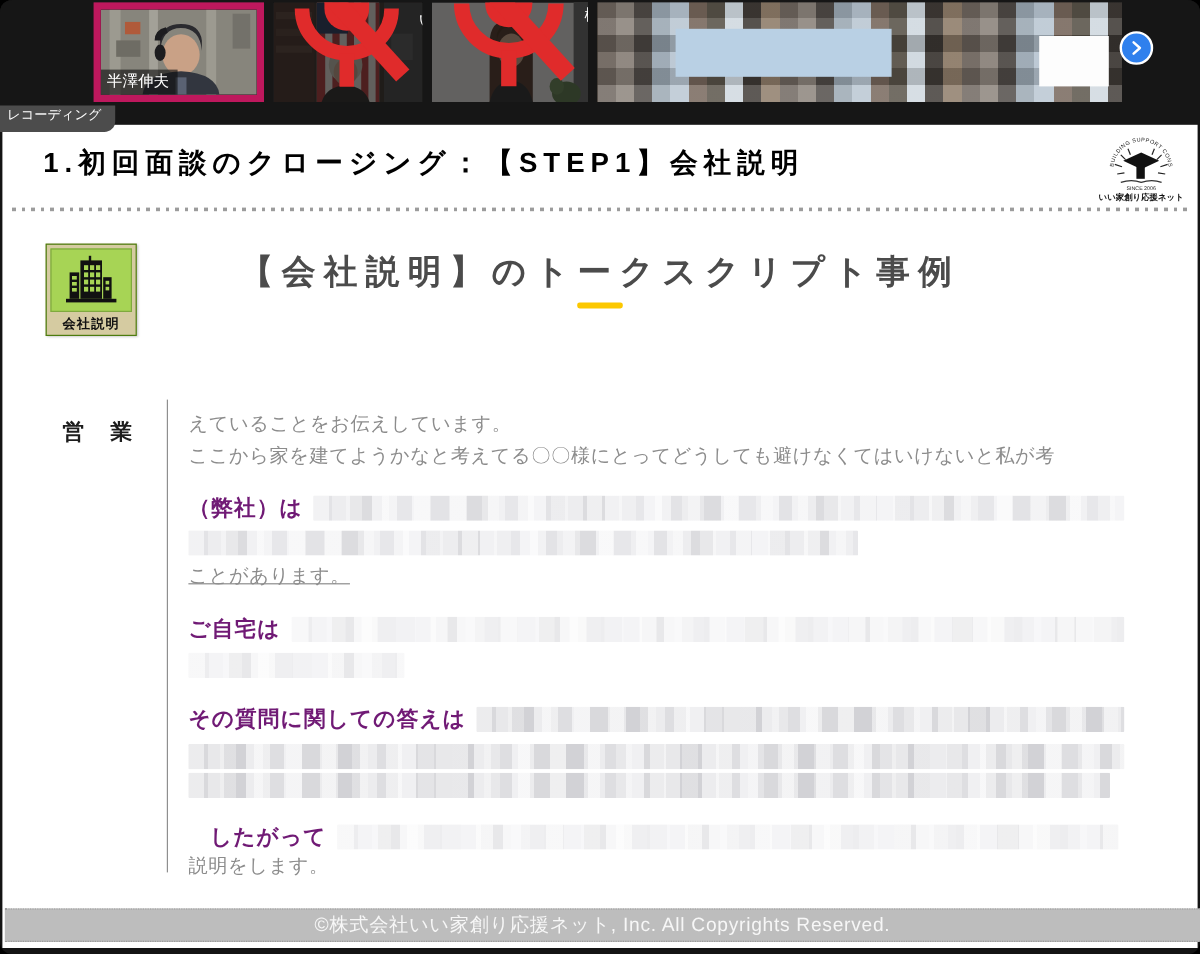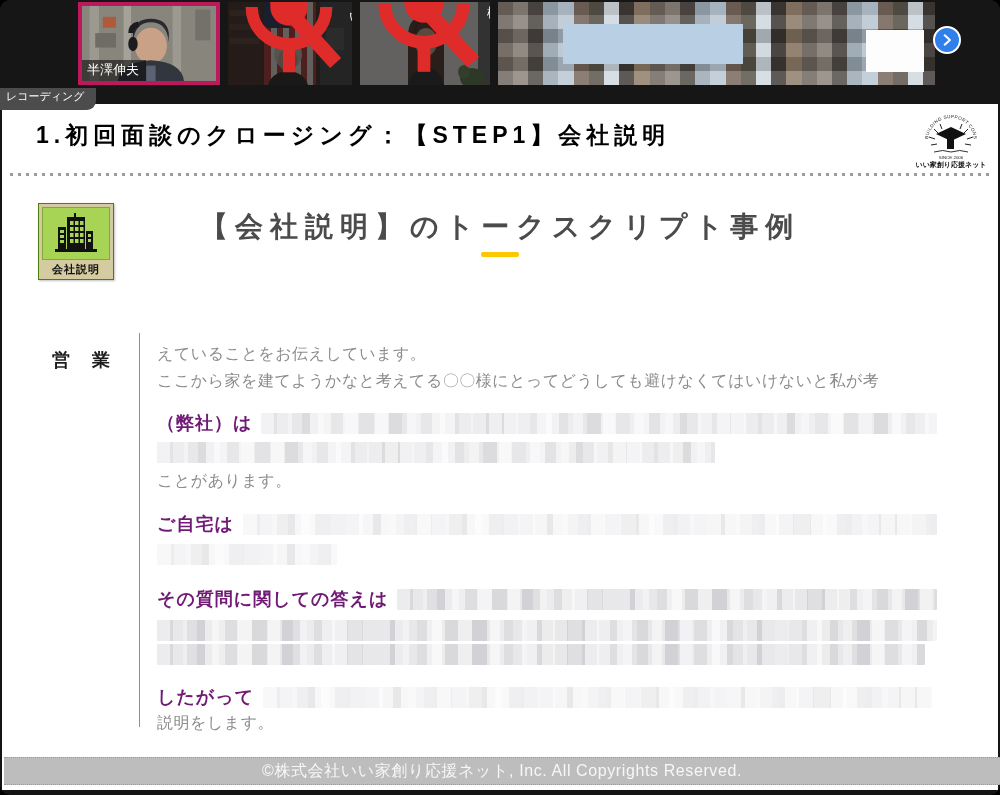--- a/index.html
+++ b/index.html
@@ -6,21 +6,21 @@
   *{box-sizing:border-box;}
   .screen{
     position:relative;width:1000px;height:795px;overflow:hidden;
     border-radius:10px;background:#141414;
     font-family:"Liberation Sans","DejaVu Sans",sans-serif;
   }
   
   .video-strip{position:absolute;top:0;left:0;width:1000px;height:104px;background:#161616;}
   .thumb{position:absolute;top:2px;height:83px;overflow:hidden;background:#222;}
   .thumb svg{display:block;width:100%;height:100%;}
-  .thumb.active{border:4px solid #be185d;}
+  .thumb.active{border:6px solid #be185d;}
   .name-tag{
     position:absolute;left:0;bottom:0;display:flex;align-items:center;gap:4px;
     background:rgba(15,15,15,.62);color:#fff;font-size:13px;line-height:16px;
     padding:2px 7px 3px 5px;white-space:nowrap;
   }
   .mute-ico{width:12px;height:14px;flex:0 0 auto;}
   .mosaic{
     position:absolute;top:2px;left:498px;width:437px;height:83px;
     background:
       linear-gradient(#fdfdfd,#fdfdfd) 368px 28px / 58px 42px no-repeat,
@@ -271,36 +271,36 @@
       <div class="gray-line">えていることをお伝えしています。</div>
       <div class="gray-line">ここから家を建てようかなと考えてる〇〇様にとってどうしても避けなくてはいけないと私が考</div>
 
       <div class="lead-row" style="margin-top:17px;">
         <span class="lead">（弊社）は</span>
         <span class="blur grow"></span>
       </div>
       <div class="lead-row" style="margin-top:7px;">
         <span class="blur" style="width:558px;"></span>
       </div>
-      <div class="gray-line" style="margin-top:4px;">ことがあります。</div>
+      <div class="gray-line" style="margin-top:4px;text-decoration:underline;">ことがあります。</div>
 
       <div class="lead-row" style="margin-top:18px;">
         <span class="lead">ご自宅は</span>
         <span class="blur light grow"></span>
       </div>
       <div class="blur light" style="width:180px;margin-top:8px;"></div>
 
       <div class="lead-row" style="margin-top:22px;">
         <span class="lead">その質問に関しての答えは</span>
         <span class="blur dark grow"></span>
       </div>
       <div class="blur dark" style="margin-top:9px;"></div>
       <div class="blur dark" style="margin-top:3px;width:768px;"></div>
 
-      <div class="lead-row" style="margin-top:20px;">
+      <div class="lead-row" style="margin-top:20px;margin-left:18px;">
         <span class="lead">したがって</span>
         <span class="blur light grow" style="margin-right:5px;"></span>
       </div>
       <div class="gray-line">説明をします。</div>
     </div>
 
     <div class="footer">
       <span>©株式会社いい家創り応援ネット, Inc. All Copyrights Reserved.</span>
     </div>
   </div>

